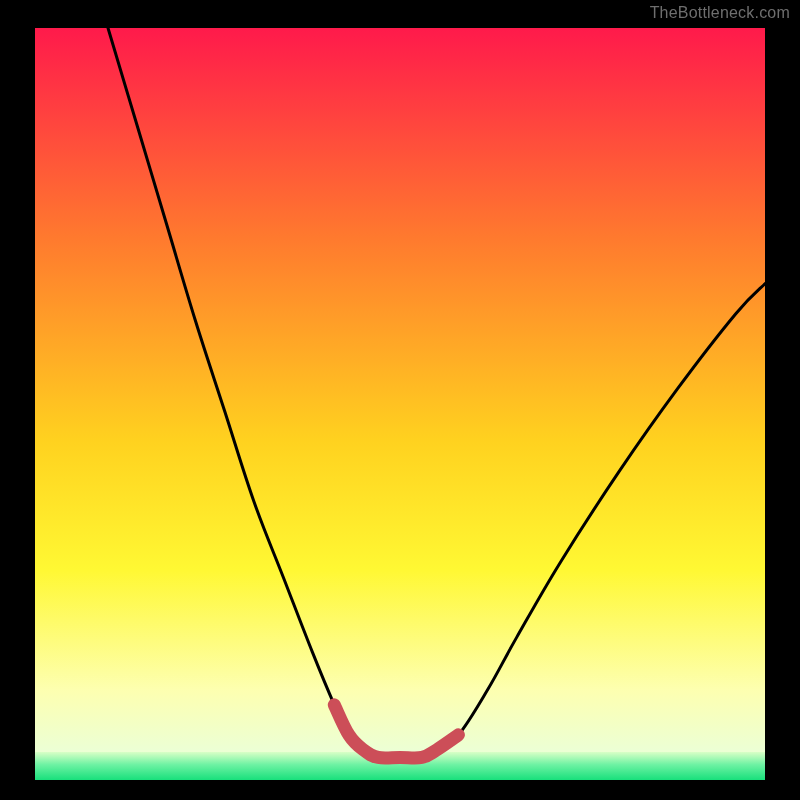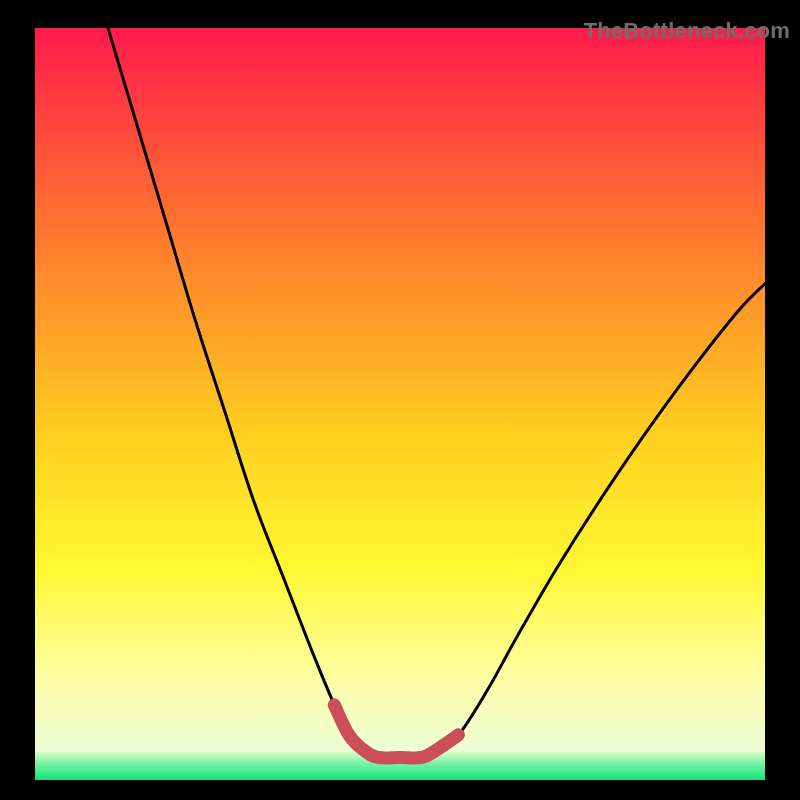--- a/index.html
+++ b/index.html
@@ -11,25 +11,25 @@
     overflow: hidden;
     font-family: Arial, Helvetica, sans-serif;
   }
   .frame {
     position: absolute;
     inset: 0;
     background: #000;
   }
   .watermark {
     position: absolute;
-    top: 18px;
+    top: 4px;
     right: 10px;
     color: #6e6e6e;
-    font-size: 22px;
-    font-weight: 700;
+    font-size: 16px;
+    font-weight: 400;
     letter-spacing: 0.2px;
     z-index: 30;
   }
   .plot-area {
     position: absolute;
     left: 35px;
     top: 28px;
     width: 730px;
     height: 752px;
     overflow: hidden;

